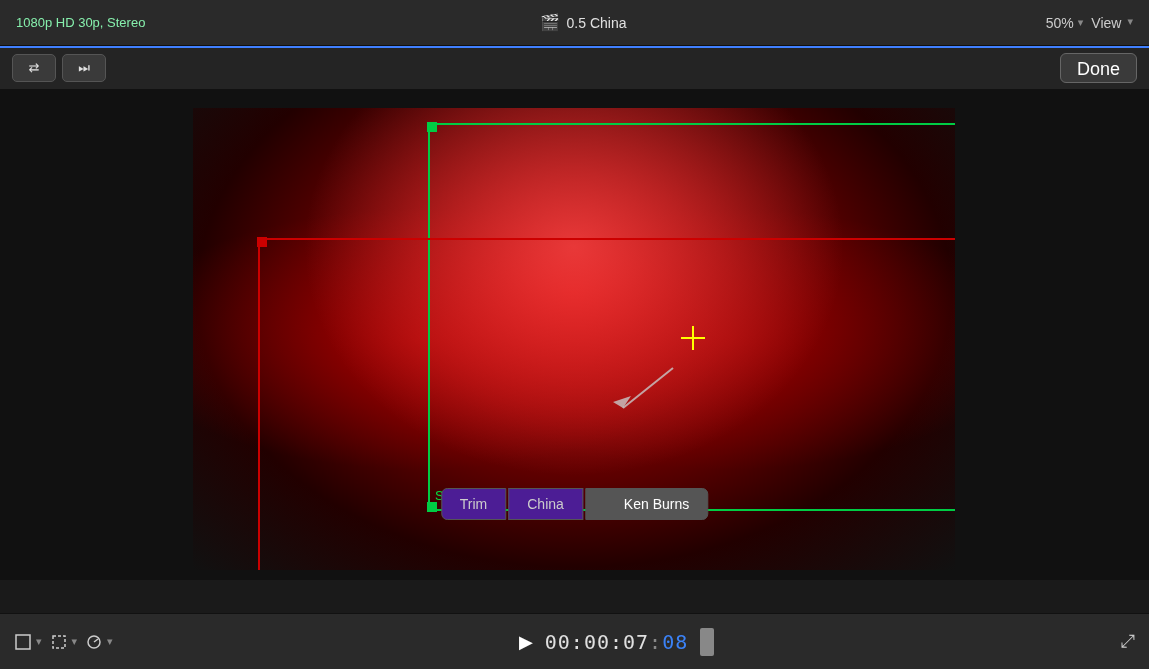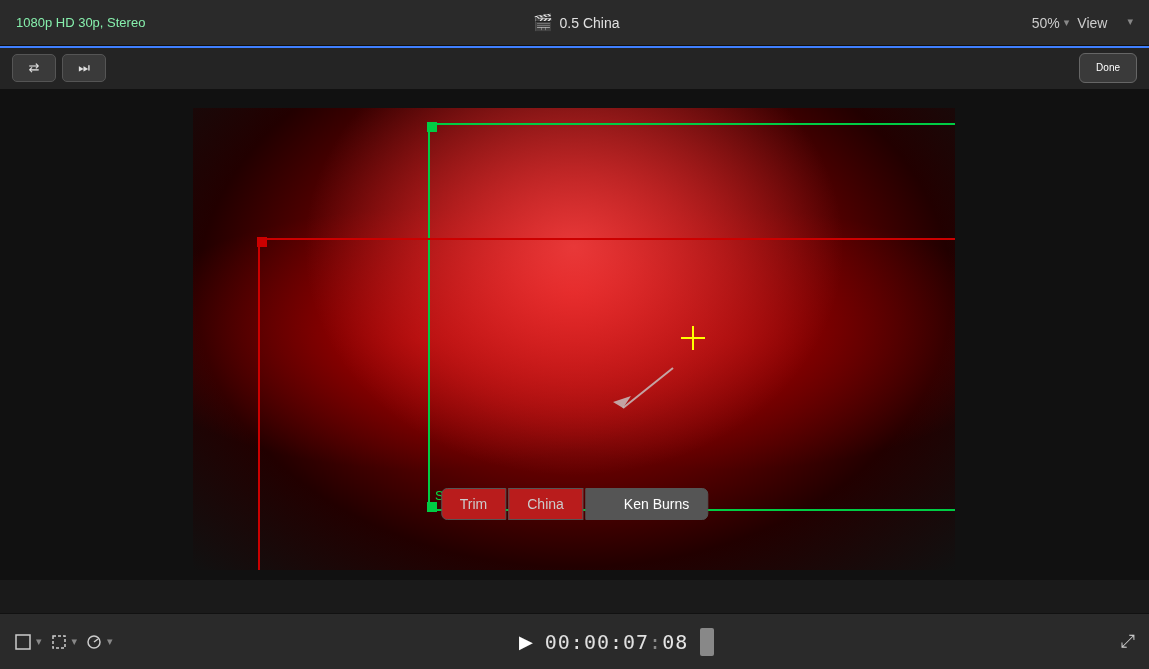--- a/index.html
+++ b/index.html
@@ -48,21 +48,21 @@
       align-items: center;
       gap: 4px;
       font-size: 14px;
       color: #ccc;
       cursor: pointer;
       margin-left: 24px;
     }
     .view-btn {
       display: flex;
       align-items: flex-start;
-      gap: 20px;
+      gap: 6px;
       font-size: 14px;
       color: #ccc;
       cursor: pointer;
     }
 
     
     .toolbar {
       display: flex;
       align-items: center;
       justify-content: space-between;
@@ -90,21 +90,21 @@
       height: 28px;
     }
     .tool-btn-wide {
       width: 44px;
     }
     .done-btn {
       background: #3a3a3a;
       border: 1px solid #666;
       border-radius: 6px;
       color: #fff;
-      font-size: 10px;
+      font-size: 18px;
       font-weight: 500;
       padding: 5px 16px;
       cursor: pointer;
       height: 30px;
     }
 
     
     .video-area {
       position: relative;
       width: 100%;
@@ -233,21 +233,21 @@
     
     .bottom-tabs {
       position: absolute;
       bottom: 60px;
       left: 50%;
       transform: translateX(-50%);
       display: flex;
       gap: 2px;
     }
     .tab-btn {
-      background: #b91c1c;
+      background: #4c1d95;
       border: 1px solid #555;
       color: #ccc;
       font-size: 14px;
       padding: 6px 18px;
       cursor: pointer;
       height: 32px;
       display: flex;
       align-items: center;
     }
     .tab-btn:first-child {
@@ -440,21 +440,21 @@
         <circle cx="9" cy="9" r="6" fill="none" stroke="#ccc" stroke-width="1.5"></circle>
         <line x1="9" y1="9" x2="13" y2="6" stroke="#ccc" stroke-width="1.5"></line>
       </svg>
       <span class="chevron-down">▾</span>
     </div>
   </div>
 
   <div class="playback-center">
     <span class="play-btn">▶</span>
     <span class="timecode">
-      <span>00:00:07</span><span style="color:#888;">:</span><span style="color:#e5e5e5;">08</span>
+      <span>00:00:07</span><span style="color:#888;">:</span><span style="color:#3b82f6;">08</span>
     </span>
     <div class="scrubber-bar"></div>
   </div>
 
   <div class="playback-right">
     <span class="fullscreen-btn">⤢</span>
   </div>
 </div>
 
 </body></html>

